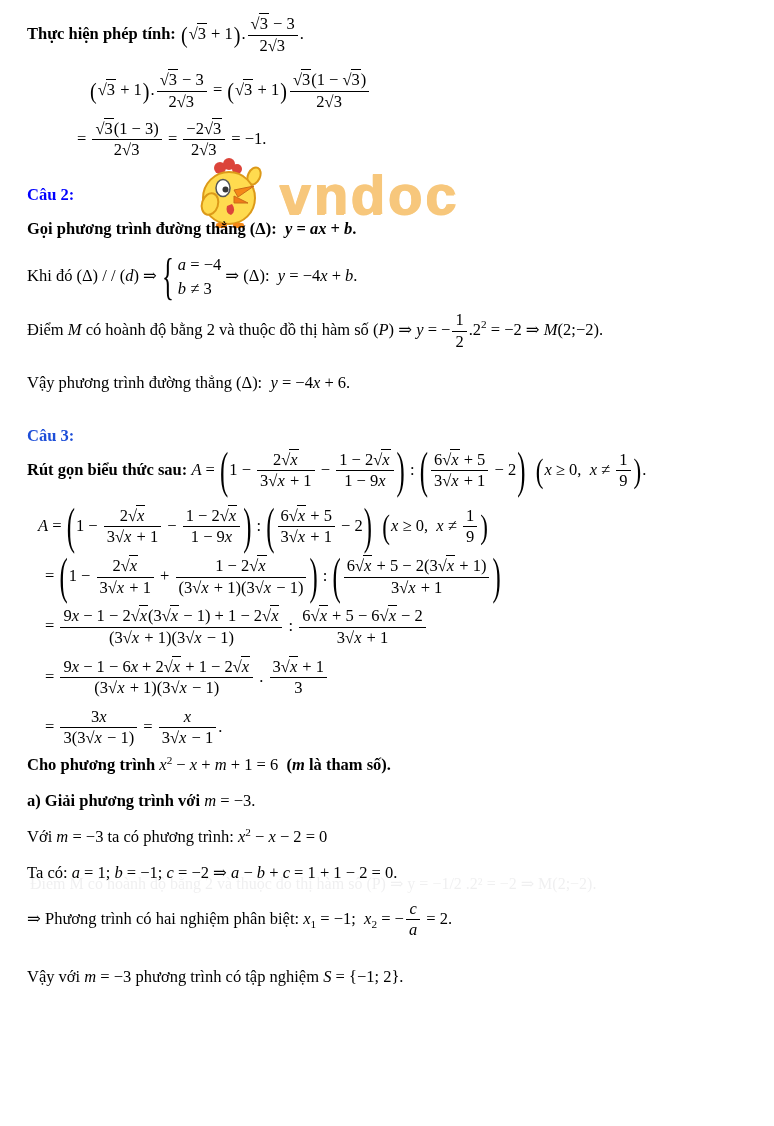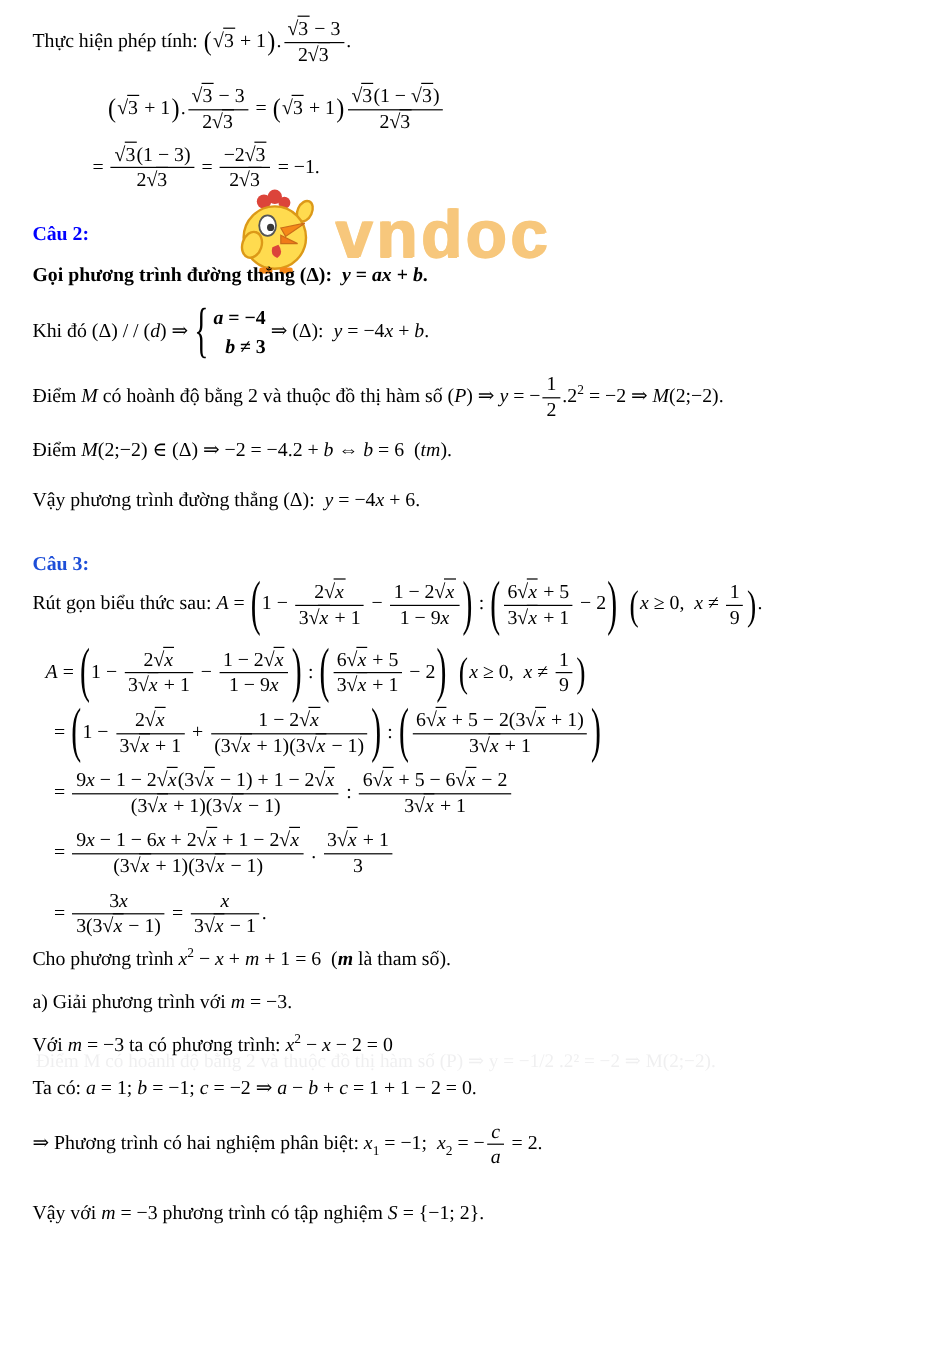--- a/index.html
+++ b/index.html
@@ -10,36 +10,36 @@
     overflow:hidden;
     font-family:"Liberation Serif","DejaVu Serif",serif;
     font-size:16.5px;color:#000;
   }
   #doc{
     position:relative;z-index:1;
     padding:14px 16px 0 27px;
   }
   .mline{white-space:nowrap;line-height:1.45;}
   .heading{font-weight:bold;}
-  .mb{font-weight:normal;}
+  .mb{font-weight:bold;}
   .mi{font-style:italic;}
   .mbi{font-weight:bold;font-style:italic;}
   sup,sub{font-size:0.68em;line-height:0;}
   .frac{display:inline-block;vertical-align:middle;text-align:center;margin:0 2px;}
   .fnum,.fden{display:block;padding:0 3px;line-height:1.25;}
   .fden{border-top:1.3px solid #000;}
   .sqrt{white-space:nowrap;}
   .rsign{margin-right:-1px;}
   .rad{border-top:1.2px solid #000;padding:0 1px;}
   .paren{display:inline-block;vertical-align:middle;transform-origin:center;padding:0 1px;}
   .s1{font-size:1.22em;transform:scaleY(1.12);}
   .s2{font-size:1.4em;transform:scaleY(1.5);}
   .s3{font-size:1.5em;transform:scaleY(2.05);}
   .cases{display:inline-flex;align-items:center;vertical-align:middle;}
-  .ccol{display:inline-block;text-align:right;font-weight:bold;}
+  .ccol{display:inline-block;text-align:left;}
   .crow{display:block;line-height:1.45;}
   .brace{margin-right:3px;}
   .watermark{
     position:absolute;left:196px;top:156px;z-index:0;
     display:flex;align-items:center;gap:11px;
     opacity:0.9;pointer-events:none;
   }
   .wmtext{
     font-family:"Liberation Sans","DejaVu Sans",sans-serif;
     font-weight:bold;font-size:56px;letter-spacing:3px;
@@ -85,21 +85,20 @@
       <div class="mline heading" style="margin-top: 22px; color: rgb(0, 0, 255);">Câu 2:</div>
       <div class="mline" style="margin-top: 10px; font-weight: bold;"><span class="mr">Gọi phương trình đường thẳng (Δ):&nbsp; </span><span class="mi">y</span><span class="mr"> = </span><span class="mi">ax</span><span class="mr"> + </span><span class="mi">b</span><span class="mr">.</span></div>
       <div class="mline" style="margin-top: 12px;"><span class="mr">Khi đó (Δ) / / (</span><span class="mi">d</span><span class="mr">) ⇒ </span><span class="cases">
           <span class="paren s3 brace">{</span>
           <span class="ccol">
             <span class="crow"><span class="mi">a</span><span class="mr"> = −4</span></span>
             <span class="crow"><span class="mi">b</span><span class="mr"> ≠ 3</span></span>
           </span>
         </span><span class="mr"> ⇒ (Δ):&nbsp; </span><span class="mi">y</span><span class="mr"> = −4</span><span class="mi">x</span><span class="mr"> + </span><span class="mi">b</span><span class="mr">.</span></div>
       <div class="mline" style="margin-top: 10px;"><span class="mr">Điểm </span><span class="mi">M</span><span class="mr"> có hoành độ bằng 2 và thuộc đồ thị hàm số (</span><span class="mi">P</span><span class="mr">) ⇒ </span><span class="mi">y</span><span class="mr"> = −</span><span class="frac"><span class="fnum"><span class="mr">1</span></span><span class="fden"><span class="mr">2</span></span></span><span class="mr">.2</span><sup>2</sup><span class="mr"> = −2 ⇒ </span><span class="mi">M</span><span class="mr">(2;−2).</span></div>
-      <div class="mline" style="margin-top: 10px;"><span class="mr">Điểm </span><span class="mi">M</span><span class="mr">(2;−2) ∈ (Δ) ⇒ −2 = −4.2 + </span><span class="mi">b</span><span class="mr"> ⇔ </span><span class="mi">b</span><span class="mr"> = 6&nbsp; (</span><span class="mi">tm</span><span class="mr">).</span></div>
       <div class="mline" style="margin-top: 18px;"><span class="mr">Vậy phương trình đường thẳng (Δ):&nbsp; </span><span class="mi">y</span><span class="mr"> = −4</span><span class="mi">x</span><span class="mr"> + 6.</span></div>
       <div class="mline heading" style="margin-top: 29px; color: #1d4ed8;">Câu 3:</div>
       <div class="mline" style="margin-top: 2px;"><span class="mb">Rút gọn biểu thức sau: </span><span class="mi">A</span><span class="mr"> = </span><span class="paren s3">(</span><span class="mr">1 − </span><span class="frac"><span class="fnum"><span class="mr">2</span><span class="sqrt"><span class="rsign">√</span><span class="rad"><span class="mi">x</span></span></span></span><span class="fden"><span class="mr">3</span><span class="sqrt"><span class="rsign">√</span><span class="rad"><span class="mi">x</span></span></span><span class="mr"> + 1</span></span></span><span class="mr"> − </span><span class="frac"><span class="fnum"><span class="mr">1 − 2</span><span class="sqrt"><span class="rsign">√</span><span class="rad"><span class="mi">x</span></span></span></span><span class="fden"><span class="mr">1 − 9</span><span class="mi">x</span></span></span><span class="paren s3">)</span><span class="mr"> : </span><span class="paren s3">(</span><span class="frac"><span class="fnum"><span class="mr">6</span><span class="sqrt"><span class="rsign">√</span><span class="rad"><span class="mi">x</span></span></span><span class="mr"> + 5</span></span><span class="fden"><span class="mr">3</span><span class="sqrt"><span class="rsign">√</span><span class="rad"><span class="mi">x</span></span></span><span class="mr"> + 1</span></span></span><span class="mr"> − 2</span><span class="paren s3">)</span><span class="mr">&nbsp;&nbsp;</span><span class="paren s2">(</span><span class="mi">x</span><span class="mr"> ≥ 0,&nbsp; </span><span class="mi">x</span><span class="mr"> ≠ </span><span class="frac"><span class="fnum"><span class="mr">1</span></span><span class="fden"><span class="mr">9</span></span></span><span class="paren s2">)</span><span class="mr">.</span></div>
       <div class="mline" style="margin-top: 14px; padding-left: 11px;"><span class="mi">A</span><span class="mr"> = </span><span class="paren s3">(</span><span class="mr">1 − </span><span class="frac"><span class="fnum"><span class="mr">2</span><span class="sqrt"><span class="rsign">√</span><span class="rad"><span class="mi">x</span></span></span></span><span class="fden"><span class="mr">3</span><span class="sqrt"><span class="rsign">√</span><span class="rad"><span class="mi">x</span></span></span><span class="mr"> + 1</span></span></span><span class="mr"> − </span><span class="frac"><span class="fnum"><span class="mr">1 − 2</span><span class="sqrt"><span class="rsign">√</span><span class="rad"><span class="mi">x</span></span></span></span><span class="fden"><span class="mr">1 − 9</span><span class="mi">x</span></span></span><span class="paren s3">)</span><span class="mr"> : </span><span class="paren s3">(</span><span class="frac"><span class="fnum"><span class="mr">6</span><span class="sqrt"><span class="rsign">√</span><span class="rad"><span class="mi">x</span></span></span><span class="mr"> + 5</span></span><span class="fden"><span class="mr">3</span><span class="sqrt"><span class="rsign">√</span><span class="rad"><span class="mi">x</span></span></span><span class="mr"> + 1</span></span></span><span class="mr"> − 2</span><span class="paren s3">)</span><span class="mr">&nbsp;&nbsp;</span><span class="paren s2">(</span><span class="mi">x</span><span class="mr"> ≥ 0,&nbsp; </span><span class="mi">x</span><span class="mr"> ≠ </span><span class="frac"><span class="fnum"><span class="mr">1</span></span><span class="fden"><span class="mr">9</span></span></span><span class="paren s2">)</span></div>
       <div class="mline" style="margin-top: 8px; padding-left: 18px;"><span class="mr">= </span><span class="paren s3">(</span><span class="mr">1 − </span><span class="frac"><span class="fnum"><span class="mr">2</span><span class="sqrt"><span class="rsign">√</span><span class="rad"><span class="mi">x</span></span></span></span><span class="fden"><span class="mr">3</span><span class="sqrt"><span class="rsign">√</span><span class="rad"><span class="mi">x</span></span></span><span class="mr"> + 1</span></span></span><span class="mr"> + </span><span class="frac"><span class="fnum"><span class="mr">1 − 2</span><span class="sqrt"><span class="rsign">√</span><span class="rad"><span class="mi">x</span></span></span></span><span class="fden"><span class="mr">(3</span><span class="sqrt"><span class="rsign">√</span><span class="rad"><span class="mi">x</span></span></span><span class="mr"> + 1)(3</span><span class="sqrt"><span class="rsign">√</span><span class="rad"><span class="mi">x</span></span></span><span class="mr"> − 1)</span></span></span><span class="paren s3">)</span><span class="mr"> : </span><span class="paren s3">(</span><span class="frac"><span class="fnum"><span class="mr">6</span><span class="sqrt"><span class="rsign">√</span><span class="rad"><span class="mi">x</span></span></span><span class="mr"> + 5 − 2(3</span><span class="sqrt"><span class="rsign">√</span><span class="rad"><span class="mi">x</span></span></span><span class="mr"> + 1)</span></span><span class="fden"><span class="mr">3</span><span class="sqrt"><span class="rsign">√</span><span class="rad"><span class="mi">x</span></span></span><span class="mr"> + 1</span></span></span><span class="paren s3">)</span></div>
       <div class="mline" style="margin-top: 8px; padding-left: 18px;"><span class="mr">= </span><span class="frac"><span class="fnum"><span class="mr">9</span><span class="mi">x</span><span class="mr"> − 1 − 2</span><span class="sqrt"><span class="rsign">√</span><span class="rad"><span class="mi">x</span></span></span><span class="mr">(3</span><span class="sqrt"><span class="rsign">√</span><span class="rad"><span class="mi">x</span></span></span><span class="mr"> − 1) + 1 − 2</span><span class="sqrt"><span class="rsign">√</span><span class="rad"><span class="mi">x</span></span></span></span><span class="fden"><span class="mr">(3</span><span class="sqrt"><span class="rsign">√</span><span class="rad"><span class="mi">x</span></span></span><span class="mr"> + 1)(3</span><span class="sqrt"><span class="rsign">√</span><span class="rad"><span class="mi">x</span></span></span><span class="mr"> − 1)</span></span></span><span class="mr"> : </span><span class="frac"><span class="fnum"><span class="mr">6</span><span class="sqrt"><span class="rsign">√</span><span class="rad"><span class="mi">x</span></span></span><span class="mr"> + 5 − 6</span><span class="sqrt"><span class="rsign">√</span><span class="rad"><span class="mi">x</span></span></span><span class="mr"> − 2</span></span><span class="fden"><span class="mr">3</span><span class="sqrt"><span class="rsign">√</span><span class="rad"><span class="mi">x</span></span></span><span class="mr"> + 1</span></span></span></div>
       <div class="mline" style="margin-top: 8px; padding-left: 18px;"><span class="mr">= </span><span class="frac"><span class="fnum"><span class="mr">9</span><span class="mi">x</span><span class="mr"> − 1 − 6</span><span class="mi">x</span><span class="mr"> + 2</span><span class="sqrt"><span class="rsign">√</span><span class="rad"><span class="mi">x</span></span></span><span class="mr"> + 1 − 2</span><span class="sqrt"><span class="rsign">√</span><span class="rad"><span class="mi">x</span></span></span></span><span class="fden"><span class="mr">(3</span><span class="sqrt"><span class="rsign">√</span><span class="rad"><span class="mi">x</span></span></span><span class="mr"> + 1)(3</span><span class="sqrt"><span class="rsign">√</span><span class="rad"><span class="mi">x</span></span></span><span class="mr"> − 1)</span></span></span><span class="mr"> . </span><span class="frac"><span class="fnum"><span class="mr">3</span><span class="sqrt"><span class="rsign">√</span><span class="rad"><span class="mi">x</span></span></span><span class="mr"> + 1</span></span><span class="fden"><span class="mr">3</span></span></span></div>
       <div class="mline" style="margin-top: 8px; padding-left: 18px;"><span class="mr">= </span><span class="frac"><span class="fnum"><span class="mr">3</span><span class="mi">x</span></span><span class="fden"><span class="mr">3(3</span><span class="sqrt"><span class="rsign">√</span><span class="rad"><span class="mi">x</span></span></span><span class="mr"> − 1)</span></span></span><span class="mr"> = </span><span class="frac"><span class="fnum"><span class="mi">x</span></span><span class="fden"><span class="mr">3</span><span class="sqrt"><span class="rsign">√</span><span class="rad"><span class="mi">x</span></span></span><span class="mr"> − 1</span></span></span><span class="mr">.</span></div>
       <div class="mline" style="margin-top: 4px;"><span class="mb">Cho phương trình </span><span class="mi">x</span><sup>2</sup><span class="mr"> − </span><span class="mi">x</span><span class="mr"> + </span><span class="mi">m</span><span class="mr"> + 1 = 6</span><span class="mb">&nbsp; (</span><span class="mbi">m</span><span class="mb"> là tham số).</span></div>
       <div class="mline" style="margin-top: 12px;"><span class="mb">a) Giải phương trình với </span><span class="mi">m</span><span class="mr"> = −3.</span></div>

